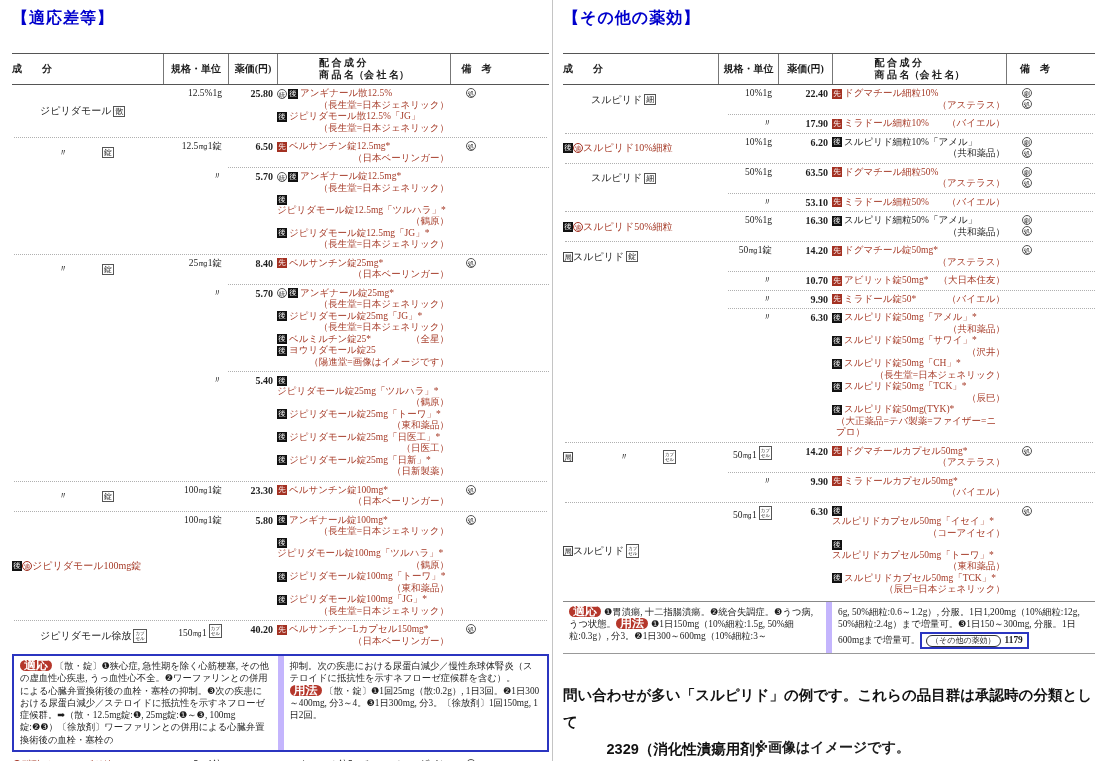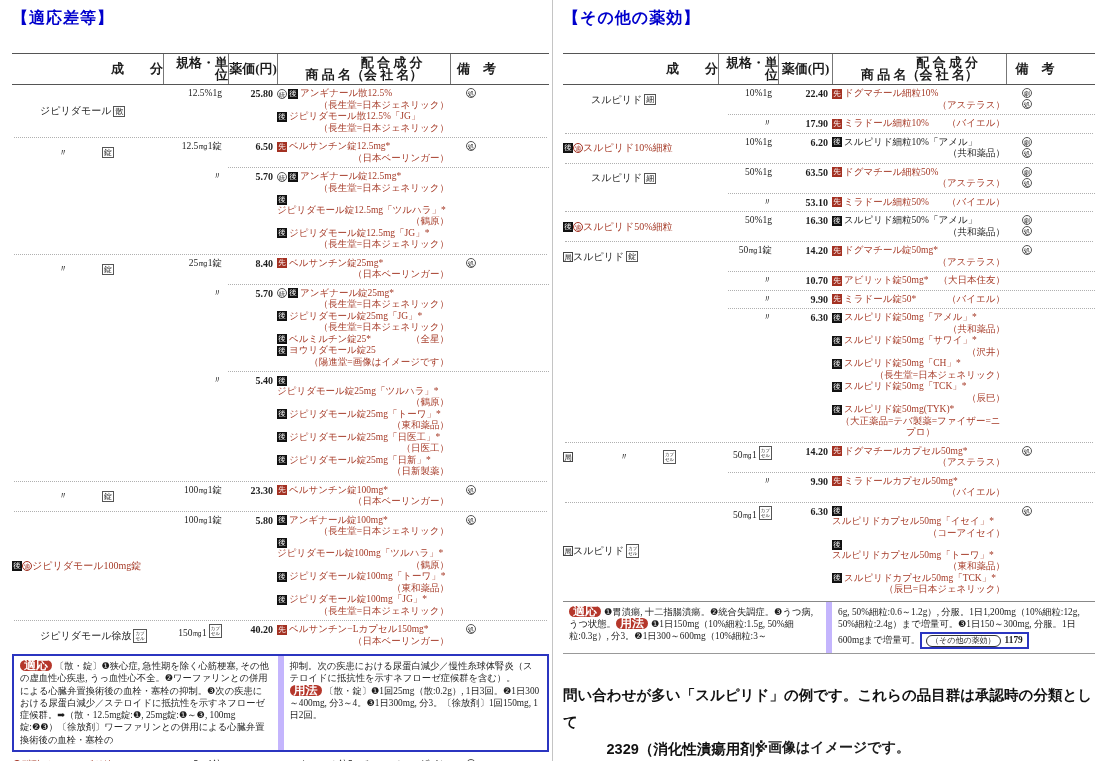--- a/index.html
+++ b/index.html
@@ -7,37 +7,37 @@
   }
   *{box-sizing:border-box;margin:0;padding:0}
   body{width:1100px;height:761px;background:#fff;font-family:"Liberation Serif","DejaVu Serif",serif;color:var(--blk);overflow:hidden}
   .page{position:relative;width:920px;height:761px;background:#fff}
   .vdivider{position:absolute;left:552px;top:0;width:1px;height:761px;background:#c4c4c4}
   .panel{position:absolute;top:8px}
   .panel.left{left:12px;width:537px}
   .panel.right{left:563px;width:532px}
   .ptitle{font-family:"Liberation Sans","DejaVu Sans",sans-serif;font-weight:bold;font-size:16px;color:var(--blue);letter-spacing:1px}
   .dtable{margin-top:24px;border-bottom:1px solid #999}
-  .thead{display:grid;border-top:1.5px solid #555;border-bottom:1px solid #555;font-size:13px;font-weight:600;text-align:right;align-items:center}
+  .thead{display:grid;border-top:1.5px solid #555;border-bottom:1px solid #555;font-size:10px;font-weight:600;text-align:left;align-items:center}
   .t-left .thead,.t-left .trow{grid-template-columns:151px 65px 49px 173px 52px}
   .t-right .thead,.t-right .trow{grid-template-columns:155px 60px 54px 174px 57px}
   .hcell{white-space:pre-line;padding:3px 0;line-height:12px}
   .hcell+.hcell{border-left:1px solid #777;align-self:stretch;display:flex;align-items:center;justify-content:center}
   .trow{display:grid;font-size:9.5px}
   .cell{padding:3px 1px 3px 0;line-height:11.5px}
   .comp{display:flex;align-items:center;flex-wrap:wrap}
   .ctext{font-size:10px}
   .ctext.ind{margin-left:28px}
   .ctext.ditto{margin-left:46px}
   .red{color:var(--red)}
   .spec{text-align:right;padding-right:6px;font-size:9.5px}
   .price{text-align:right;font-weight:bold;padding-right:4px;font-size:10px}
   .prod{display:flex;flex-wrap:wrap;align-items:flex-start}
   .prod .nm{color:var(--red)}
-  .prod .co{margin-left:auto;color:var(--red);padding-left:4px;text-align:center}
+  .prod .co{margin-left:auto;color:var(--red);padding-left:4px;text-align:left}
   .prod.blk .nm,.prod.blk .co{color:var(--blk)}
   .prod .nm.no-ic{margin-left:13px}
   .ics{display:inline-flex;gap:1px;margin-right:2px;padding-top:0.5px}
   .ic{display:inline-block;text-align:center;font-family:"Liberation Sans","DejaVu Sans",sans-serif}
   .b-blk{width:10px;height:10px;line-height:10px;background:#111;color:#fff;font-size:7.5px}
   .b-red{width:10px;height:10px;line-height:10px;background:#a33122;color:#fff;font-size:7.5px}
   .b-ln{width:10px;height:10px;line-height:9px;border:1px solid #444;color:var(--blk);background:#fff;font-size:7.5px}
   .c-gry{width:10px;height:10px;line-height:9px;border:1px solid #555;border-radius:50%;font-size:6.5px;color:#333}
   .c-red{width:10px;height:10px;line-height:9px;border:1px solid #a33122;border-radius:50%;font-size:6.5px;color:#a33122}
   .form-box{display:inline-block;border:1px solid #555;font-size:8px;line-height:9px;padding:0 1px;margin-left:2px;color:var(--blk);text-align:center}

